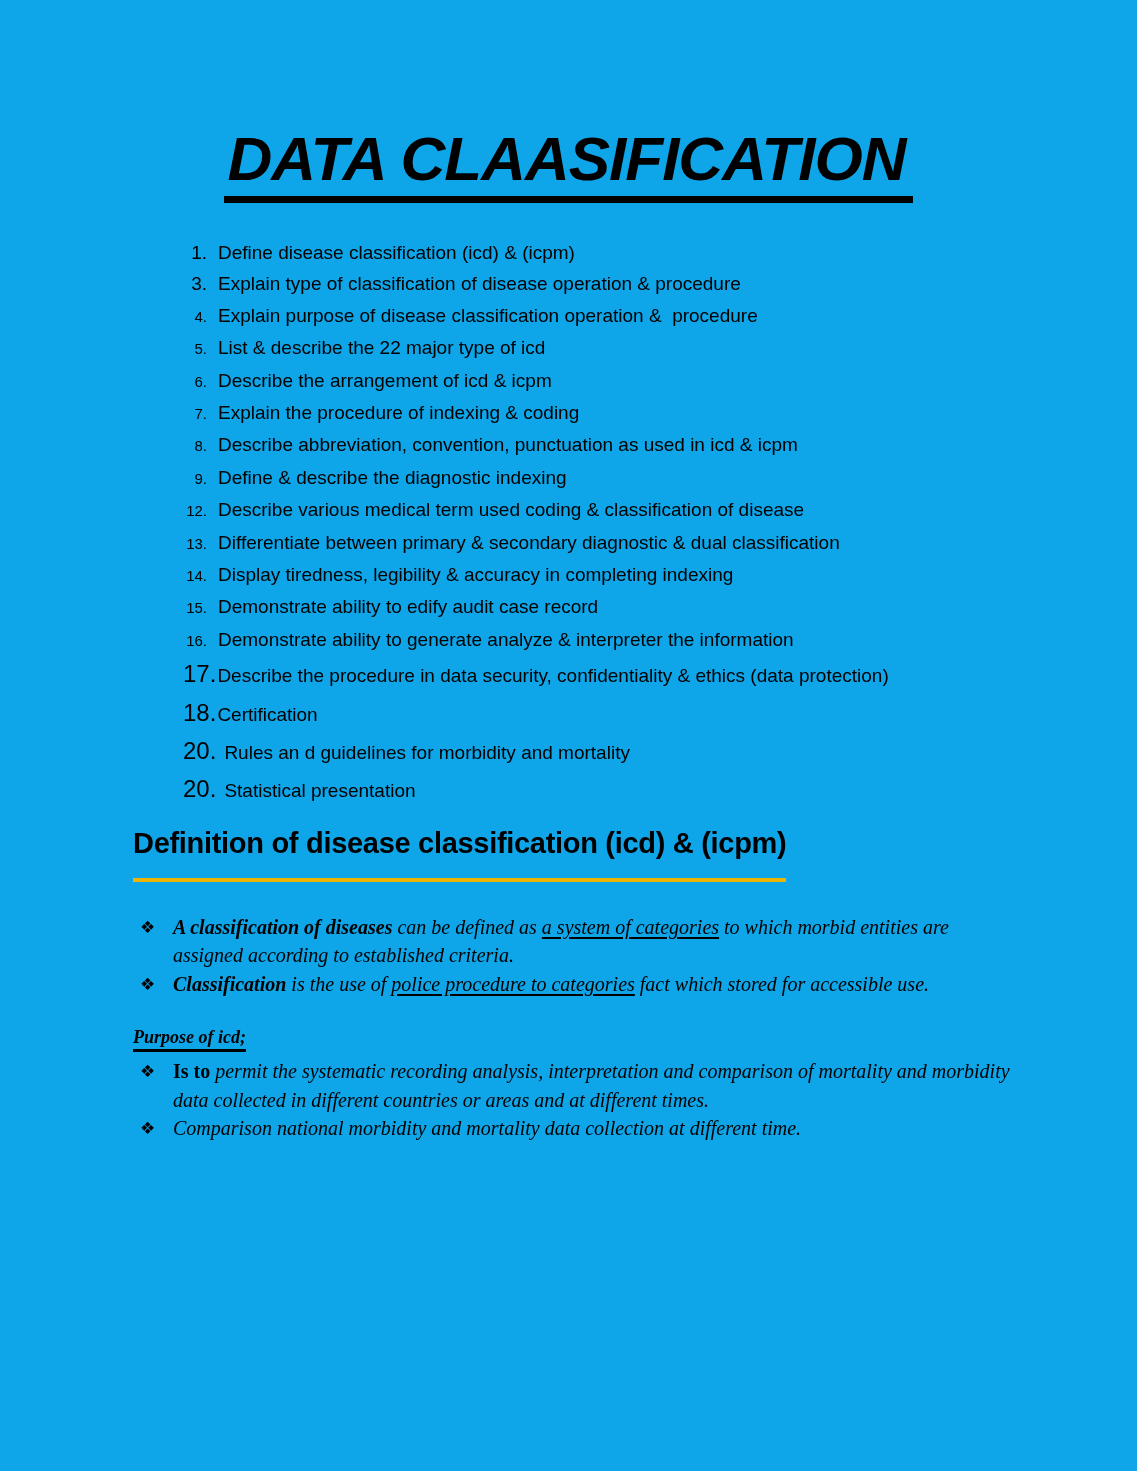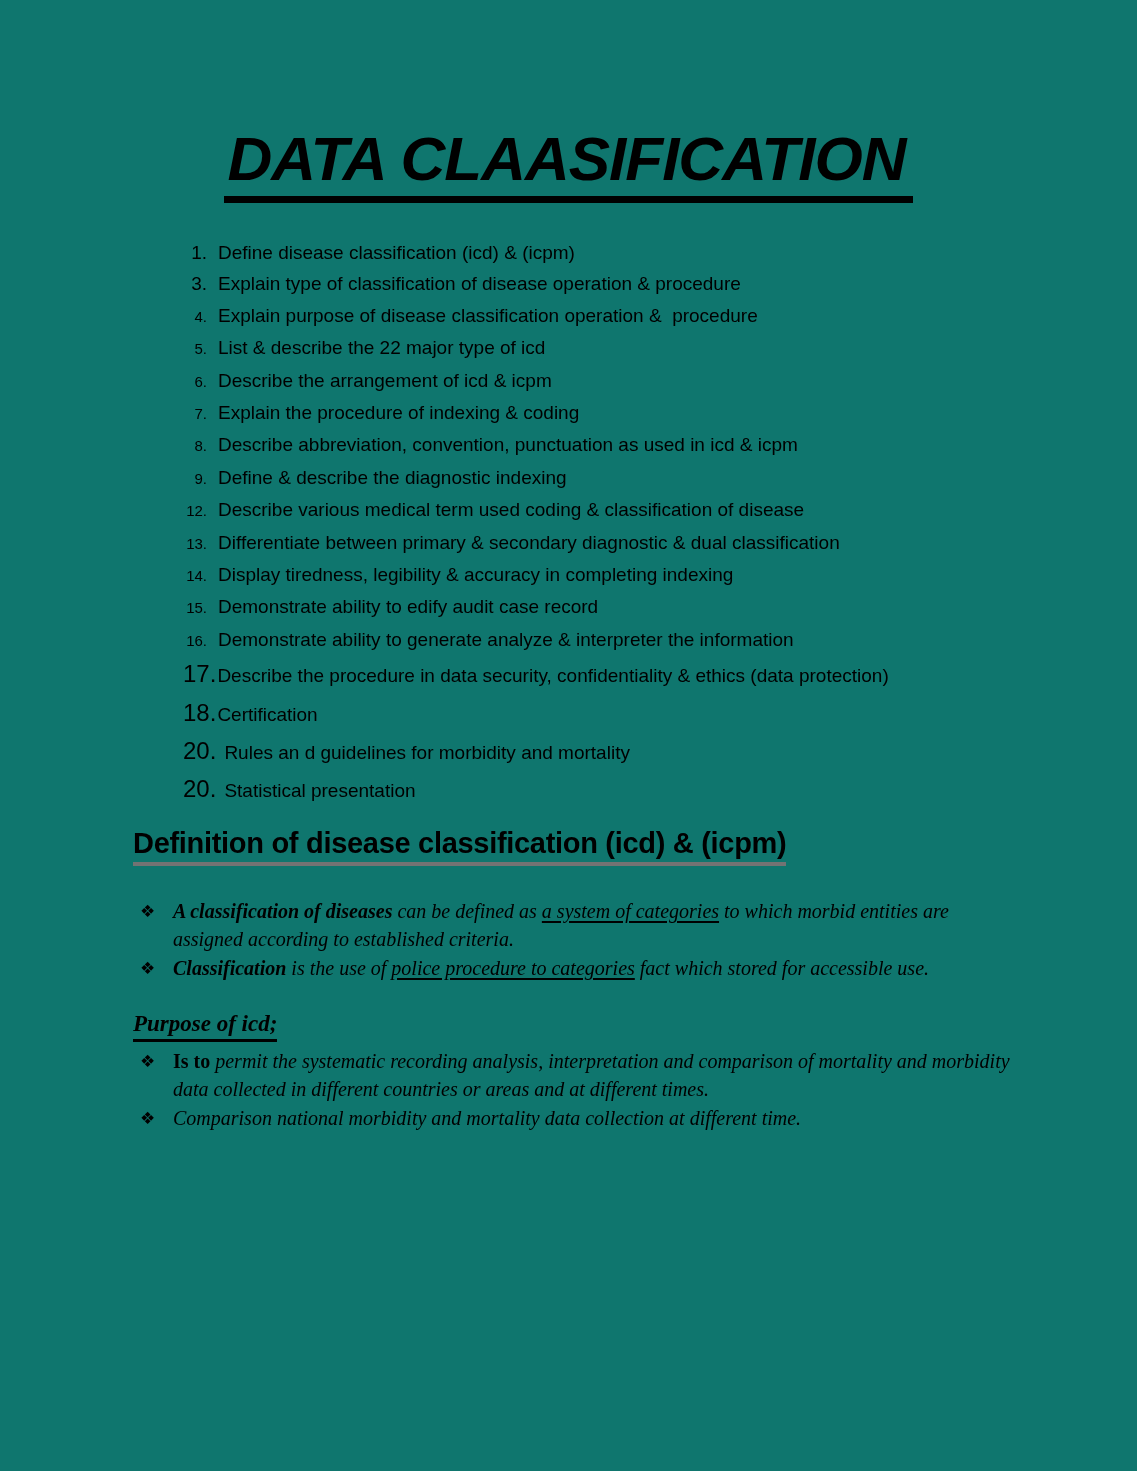--- a/index.html
+++ b/index.html
@@ -1,17 +1,17 @@
 <!DOCTYPE html>
 <html><head>
 <meta charset="utf-8">
 <style>
   html,body{margin:0;padding:0;background:#888;}
   .page{
-    width:1137px;height:1471px;background:#0f766e;color:#000;
+    width:1137px;height:1471px;background:#0ea5e9;color:#000;
     margin:0 auto;position:relative;overflow:hidden;
     font-family:"Liberation Sans", sans-serif;
   }
   
   .title-wrap{text-align:center;padding-top:128px;}
   .doc-title{
     display:inline-block;
     font-family:"Liberation Sans", sans-serif;
     font-style:italic;font-weight:600;font-size:62px;line-height:1;
     letter-spacing:-1px;
@@ -24,40 +24,40 @@
   .toc-row .txt{margin-left:11px;}
   .toc-row.sm .num{font-size:15px;}
   .toc-row.lg{line-height:36.3px;margin-left:48px;}
   .toc-row.lg .num{display:inline;width:auto;font-size:24px;text-align:left;}
   .toc-row.lg .txt{margin-left:1px;}
   .toc-row.lg.gap .txt{margin-left:8px;}
   
   .h2{margin:18px 0 0 133px;}
   .h2 .h2-text{
     display:inline-block;font-weight:700;font-size:29px;line-height:1.15;
-    border-bottom:4px solid #737373;padding-bottom:1px;letter-spacing:-0.3px;
+    border-bottom:4px solid #eab308;padding-bottom:17px;letter-spacing:-0.3px;
   }
   
   .bullets{margin-left:140px;font-family:"Liberation Serif", serif;font-size:20px;}
   .def-bullets{margin-top:31px;}
   .purpose-bullets{margin-top:5px;line-height:29px;}
   .bullet-row{display:flex;line-height:28.5px;}
   .bullet-marker{
     width:33px;flex:none;font-size:17px;
     font-family:"DejaVu Sans", sans-serif;line-height:inherit;
   }
   .bullet-text{width:845px;}
   .seg-bi{font-weight:700;font-style:italic;}
   .seg-i{font-style:italic;}
   .seg-iu{font-style:italic;text-decoration:underline;text-underline-offset:3px;}
   .seg-r{font-style:normal;font-weight:bold;}
   
   .h3{margin:29px 0 0 133px;font-family:"Liberation Serif", serif;}
   .h3 .h3-text{
-    display:inline-block;font-weight:700;font-style:italic;font-size:23px;line-height:1.15;
+    display:inline-block;font-weight:700;font-style:italic;font-size:18px;line-height:1.15;
     border-bottom:3px solid #000;padding-bottom:1px;
   }
   .h3.icd{margin-top:13px;}
 </style>
 </head>
 <body>
 
 <div class="page">
 
   <div class="title-wrap">

